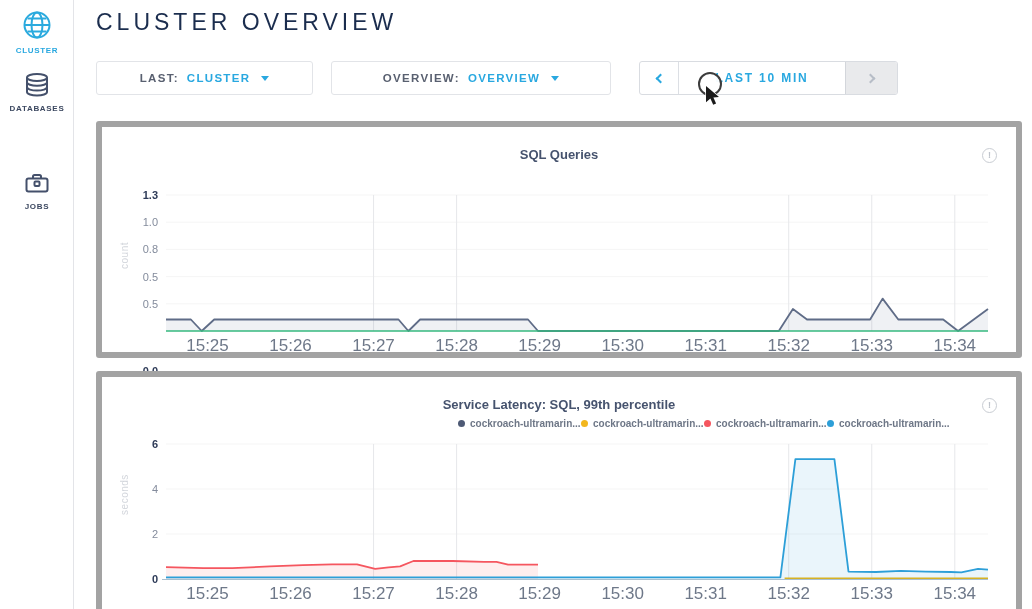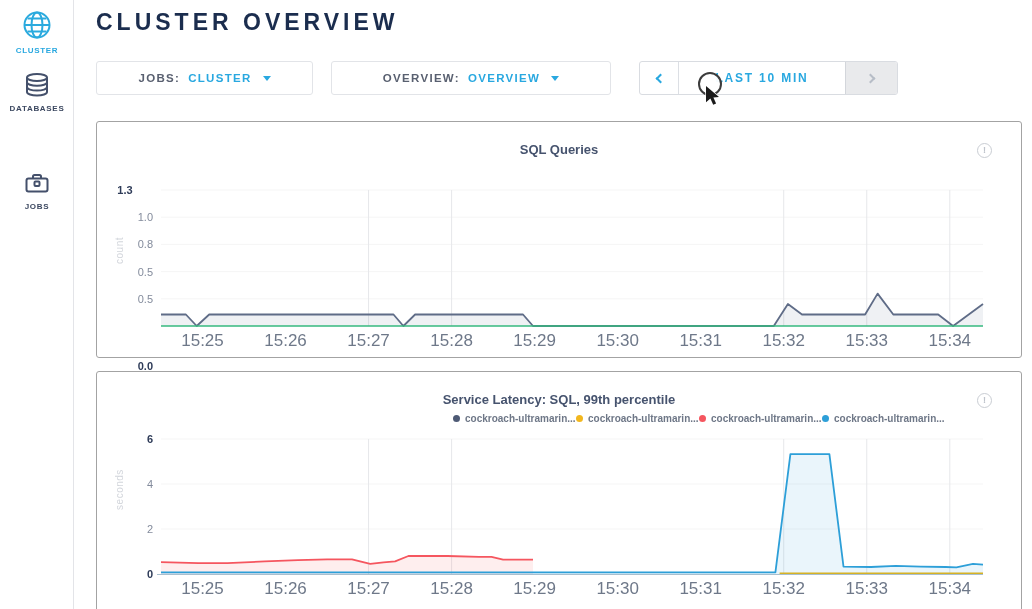--- a/index.html
+++ b/index.html
@@ -8,21 +8,21 @@
 
   
   .sidebar { position:absolute; left:0; top:0; width:74px; height:609px;
     background:#fff; border-right:1px solid #e3e4e8; z-index:5; }
   .nav-item { position:absolute; left:0; width:74px; text-align:center; cursor:pointer; }
   .nav-item svg { display:block; margin:0 auto; }
   .nav-label { font-size:8px; font-weight:bold; letter-spacing:.7px; color:#3c4860; margin-top:5px; }
   .nav-item.active .nav-label { color:#29a8e0; }
 
   
-  .page-title { position:absolute; left:96px; top:9px; font-size:23px; font-weight:bold;
+  .page-title { position:absolute; left:96px; top:9px; font-size:23px; font-weight:normal;
     letter-spacing:4px; color:#1b2d4e; }
   .select-box { position:absolute; top:61px; height:34px; background:#fff;
     border:1px solid #e2e4e8; border-radius:3px; display:flex; align-items:center;
     justify-content:center; font-size:11.5px; font-weight:bold; letter-spacing:1.3px;
     color:#596070; cursor:pointer; }
   .sb-value { color:#29a8e0; margin-left:8px; }
   .caret { width:0; height:0; border-left:4.5px solid transparent;
     border-right:4.5px solid transparent; border-top:5.5px solid #29a8e0; margin-left:11px; }
   .timewin { position:absolute; left:639px; top:61px; width:259px; height:34px;
     border:1px solid #d9dce1; border-radius:3px; display:flex; background:#fff; }
@@ -32,21 +32,21 @@
     color:#29a8e0; font-weight:bold; font-size:12px; letter-spacing:1.8px; cursor:pointer; }
   .tw-next { width:52px; display:flex; align-items:center; justify-content:center;
     background:#e9eaec; border-left:1px solid #d3d6db; border-radius:0 2px 2px 0; }
   .chev { display:inline-block; width:7px; height:7px;
     border-left:2.5px solid currentColor; border-bottom:2.5px solid currentColor; }
   .chev.left  { transform:rotate(45deg); color:#29a8e0; margin-left:2px; }
   .chev.right { transform:rotate(225deg); color:#b7bdc7; margin-right:2px; }
 
   
   .card { position:absolute; left:96px; width:926px; background:#fff;
-    border:1px solid #a3a3a3; border-radius:3px; }
+    border:6px solid #a3a3a3; border-radius:3px; }
   .card-title { position:absolute; top:20px; left:0; right:0; text-align:center;
     font-size:13px; font-weight:bold; color:#46536e; }
   .info { position:absolute; top:21px; left:880px; width:15px; height:15px;
     border:1.5px solid #c9cdd3; border-radius:50%; color:#bfc4cc; font-size:9px;
     line-height:12px; text-align:center; font-weight:bold; cursor:pointer; }
   .plot { position:absolute; inset:0; }
   .ytick { position:absolute; left:0; width:56px; text-align:right; font-size:11px;
     height:14px; line-height:14px; color:#838b9c; }
   .ytick.strong { color:#2e3b58; font-weight:bold; }
   .xtick { position:absolute; width:50px; text-align:center; font-size:17px; color:#6e7889; }
@@ -89,21 +89,21 @@
       <path d="M10,9.5 V7.5 A1.5,1.5 0 0 1 11.5,6 H16.5 A1.5,1.5 0 0 1 18,7.5 V9.5"></path>
       <rect x="11.5" y="12.5" width="5" height="4.5" rx="1"></rect>
     </svg>
     <div class="nav-label">JOBS</div>
   </div>
 </nav>
 
 <h1 class="page-title">CLUSTER OVERVIEW</h1>
 
 <div class="select-box" style="left:96px; width:217px;">
-  <span>JOBS:</span>
+  <span>LAST:</span>
   <span class="sb-value">CLUSTER</span>
   <span class="caret"></span>
 </div>
 <div class="select-box" style="left:331px; width:280px;">
   <span>OVERVIEW:</span>
   <span class="sb-value">OVERVIEW</span>
   <span class="caret"></span>
 </div>
 <div class="timewin">
   <div class="tw-prev">
@@ -132,21 +132,21 @@
         <line x1="852.787878787879" x2="852.787878787879" y1="68" y2="204" stroke="#e6e7ea"></line>
         <path d="M64.0,192.5 L88.9,192.5 L99.7,204.0 L112.2,192.5 L296.5,192.5 L306.4,204.0 L318.1,192.5 L426.0,192.5 L436.0,204.0 L676.8,204.0 L690.9,182.0 L705.0,192.5 L768.1,192.5 L780.6,171.6 L796.3,192.5 L841.2,192.5 L856.1,204.0 L886.0,182.0 L886.0,204 L64.0,204 Z" fill="rgba(95,115,150,0.10)" stroke="none"></path>
         <path d="M64.0,192.5 L88.9,192.5 L99.7,204.0 L112.2,192.5 L296.5,192.5 L306.4,204.0 L318.1,192.5 L426.0,192.5 L436.0,204.0 L676.8,204.0 L690.9,182.0 L705.0,192.5 L768.1,192.5 L780.6,171.6 L796.3,192.5 L841.2,192.5 L856.1,204.0 L886.0,182.0" fill="none" stroke="#5f6c87" stroke-width="1.8" stroke-linejoin="round"></path>
         <path d="M64.0,204.0 L886.0,204.0" fill="none" stroke="#36b87f" stroke-width="1.5" stroke-linejoin="round"></path>
       </svg>
       <div class="ytick strong" style="top: 197px; margin-top: 40px;">0.0</div>
       <div class="ytick" style="top: 169.8px;">0.5</div>
       <div class="ytick" style="top: 142.6px;">0.5</div>
       <div class="ytick" style="top: 115.4px;">0.8</div>
       <div class="ytick" style="top: 88.2px;">1.0</div>
-      <div class="ytick strong" style="top: 61px; text-align: center;">1.3</div>
+      <div class="ytick strong" style="top: 61px;">1.3</div>
       <div class="xtick" style="left: 80.5152px; top: 209px;">15:25</div>
       <div class="xtick" style="left: 163.545px; top: 209px;">15:26</div>
       <div class="xtick" style="left: 246.576px; top: 209px;">15:27</div>
       <div class="xtick" style="left: 329.606px; top: 209px;">15:28</div>
       <div class="xtick" style="left: 412.636px; top: 209px;">15:29</div>
       <div class="xtick" style="left: 495.667px; top: 209px;">15:30</div>
       <div class="xtick" style="left: 578.697px; top: 209px;">15:31</div>
       <div class="xtick" style="left: 661.727px; top: 209px;">15:32</div>
       <div class="xtick" style="left: 744.758px; top: 209px;">15:33</div>
       <div class="xtick" style="left: 827.788px; top: 209px;">15:34</div>

